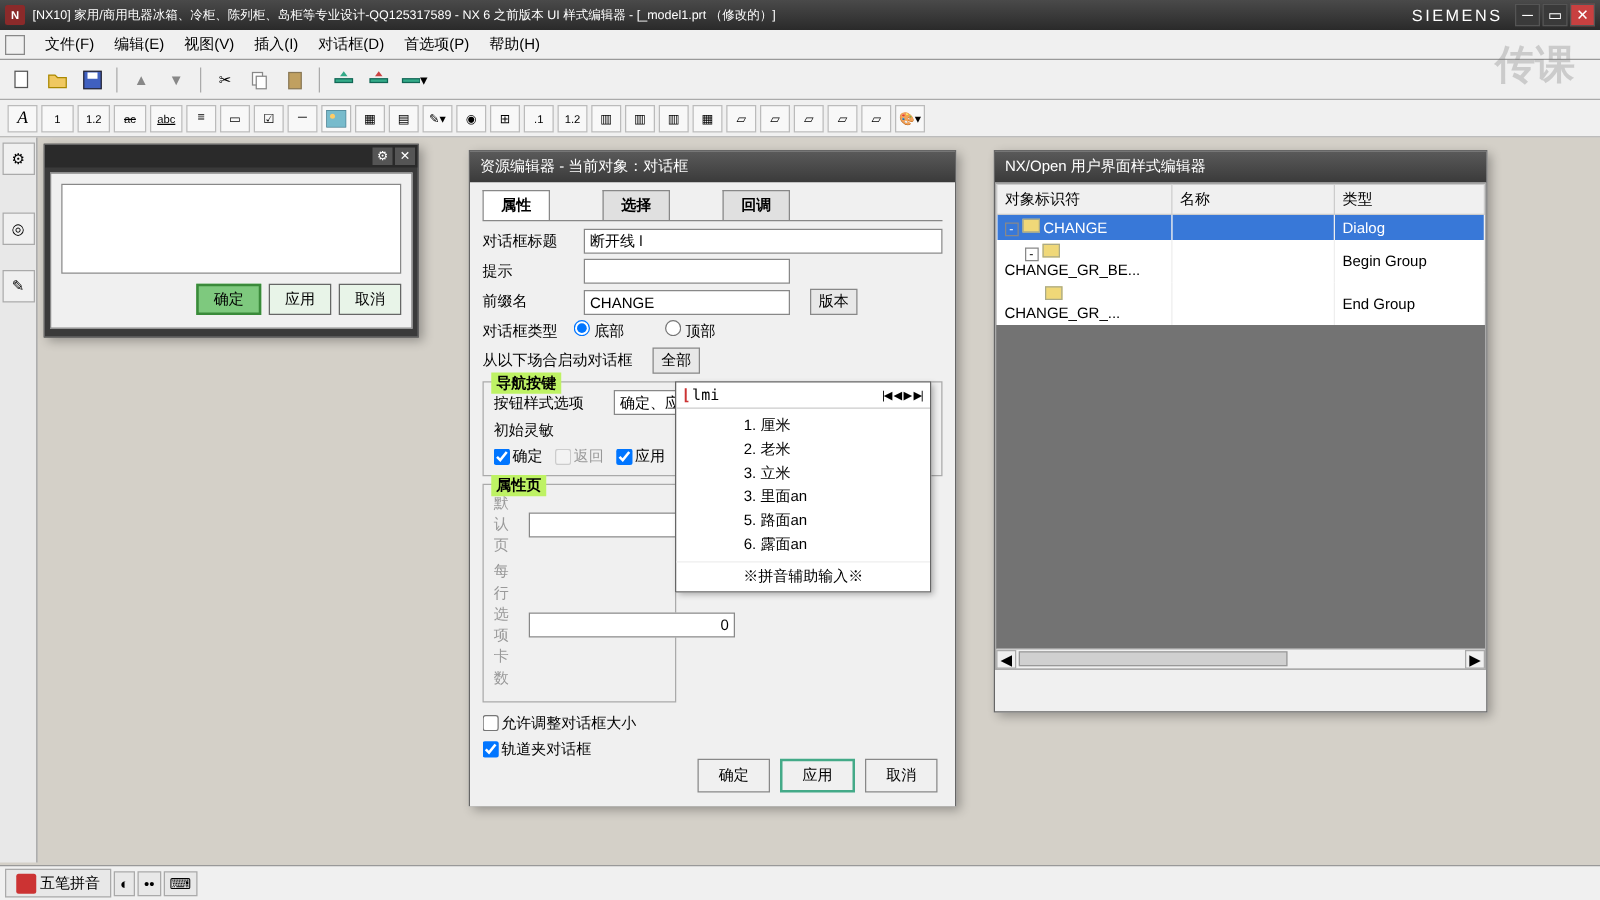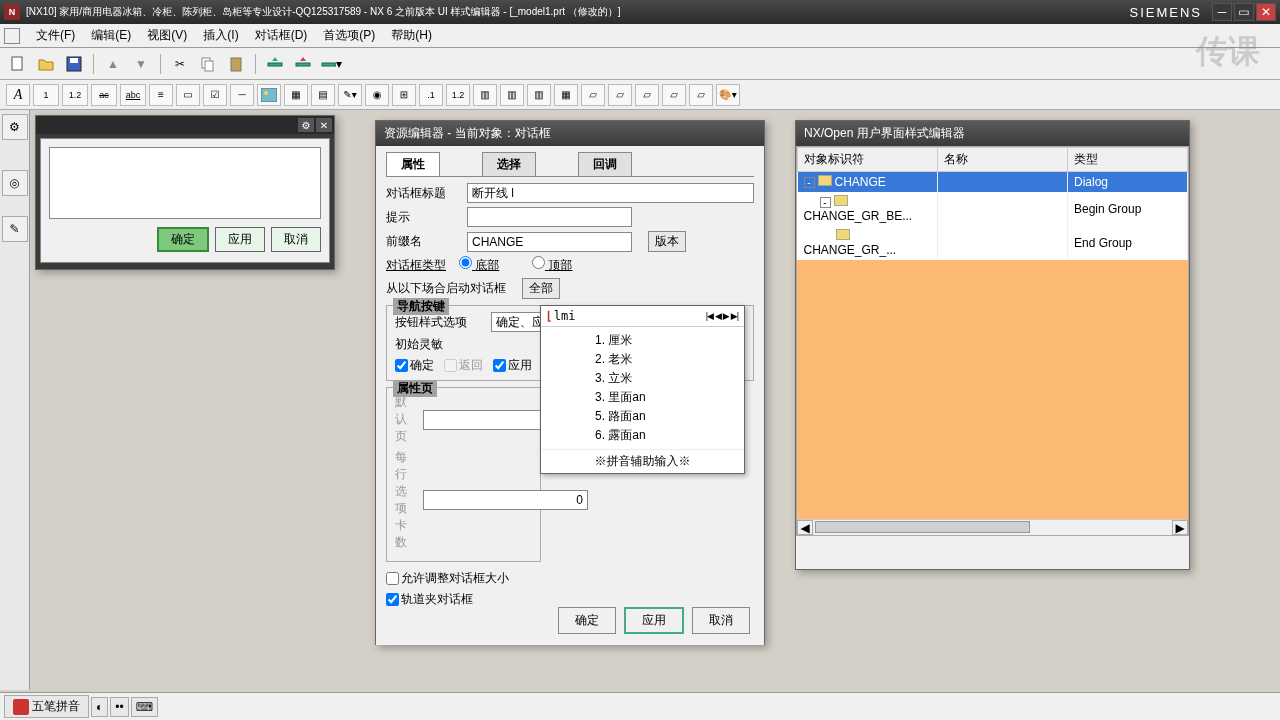--- a/index.html
+++ b/index.html
@@ -45,43 +45,43 @@
 .res-body { padding: 6px 10px; background: #f0f0f0; height: calc(100% - 24px); overflow: hidden; }
 .tabs { display: flex; border-bottom: 1px solid #888; margin-bottom: 6px; gap: 40px; }
 .tabs .tab { padding: 3px 14px; border: 1px solid #888; border-bottom: none; background: #e0e0e0; margin-right: 2px; cursor: pointer; font-weight: bold; }
 .tabs .tab.active { background: #fff; }
 .form-row { display: flex; align-items: center; margin-bottom: 4px; gap: 16px; }
 .form-row label { width: 65px; }
 .form-row input[type=text] { flex: 1; border: 1px solid #888; padding: 2px 4px; background: #fff; }
 .form-row input.short { flex: 0 0 60px; }
 .form-row .ver-btn { padding: 1px 6px; border: 1px solid #888; background: #e8e8e8; cursor:pointer; }
 .group-box { border: 1px solid #aaa; padding: 6px 8px; margin-top: 6px; position: relative; }
-.group-box .gb-title { position: absolute; top: -8px; left: 6px; background: #a3a3a3; padding: 0 4px; font-weight: bold; }
+.group-box .gb-title { position: absolute; top: -8px; left: 6px; background: #bef264; padding: 0 4px; font-weight: bold; }
 .checkbox-row { display: flex; gap: 10px; align-items: center; margin-top: 4px; }
 .checkbox-row label { display: flex; align-items: center; gap: 2px; }
-.radio-row { display: flex; gap: 8px; align-items: center; text-decoration: underline; }
+.radio-row { display: flex; gap: 8px; align-items: center; }
 .bottom-btns { display: flex; gap: 8px; justify-content: flex-end; margin-top: 12px; position: absolute; bottom: 10px; right: 14px;}
 .bottom-btns button { padding: 3px 16px; border: 1px solid #888; background: #f0f0f0; cursor: pointer; }
 .bottom-btns button.primary { border: 2px solid #4a8; }
 
 .ime-popup { position: absolute; left: 540px; top: 195px; width: 205px; background: #fff; border: 1px solid #666; box-shadow: 2px 2px 5px rgba(0,0,0,0.3); z-index: 50; }
 .ime-input-row { padding: 3px 6px; border-bottom: 1px solid #ccc; display: flex; align-items: center; gap: 2px; }
 .ime-input-row .ime-text { flex: 1; font-family: monospace; }
 .ime-input-row .ime-nav { font-size: 9px; letter-spacing: -1px; cursor: pointer; }
 .ime-list { padding: 4px 10px; }
 .ime-list .cand { padding: 1px 0; cursor: pointer; margin-left: 44px; }
 .ime-footer { text-align: center; padding: 3px; border-top: 1px solid #eee; }
 
 .tree-panel { left: 795px; top: 10px; width: 395px; height: 450px; }
 .tree-header { background: linear-gradient(#5a5a5a, #3a3a3a); color: #fff; padding: 4px 8px; }
 .tree-table { width: 100%; border-collapse: collapse; background: #fff; }
 .tree-table th { background: #f0f0f0; border: 1px solid #ccc; padding: 3px 6px; text-align: left; font-weight: normal; }
 .tree-table td { border-right: 1px solid #eee; padding: 3px 6px; }
 .tree-table tr.sel td { background: #3878d8; color: #fff; }
-.tree-body { height: 390px; overflow: auto; background: #fdba74; border: 1px solid #aaa; position: relative; }
+.tree-body { height: 390px; overflow: auto; background: #737373; border: 1px solid #aaa; position: relative; }
 .tree-indent { display: inline-block; }
 .tree-toggle { display: inline-block; width: 11px; height: 11px; border: 1px solid #888; text-align: center; line-height: 9px; font-size: 10px; margin-right: 3px; cursor: pointer; }
 .folder-icon { display: inline-block; width: 14px; height: 11px; background: #f0d878; border: 1px solid #aa8; margin-right: 3px; }
 .scroll-h { position: absolute; bottom: 0; left: 0; right: 0; height: 16px; background: #f0f0f0; border-top: 1px solid #ccc; display: flex; }
 .scroll-h .arrow { width: 16px; border: 1px solid #aaa; display:flex; align-items:center; justify-content:center; cursor:pointer; }
 .scroll-h .track { flex: 1; position: relative; }
 .scroll-h .thumb { position: absolute; left: 2px; width: 60%; height: 12px; top: 1px; background: #d0d0d0; border: 1px solid #999; }
 
 .taskbar { position: absolute; bottom: 0; left: 0; right: 0; height: 28px; background: #f0f0f0; border-top: 1px solid #999; display: flex; align-items: center; padding: 0 4px; gap: 2px; }
 .taskbar .tb-item { padding: 2px 8px; border: 1px solid #aaa; background: #e8e8e8; display: flex; align-items: center; gap: 3px; cursor: pointer; }

